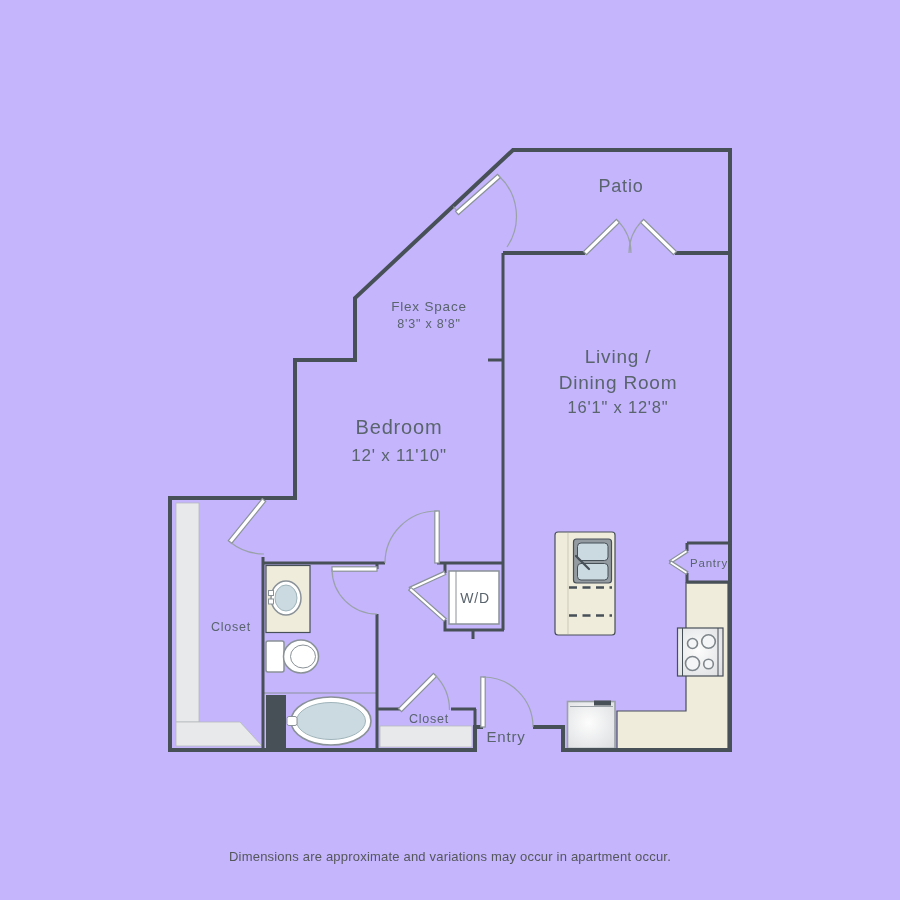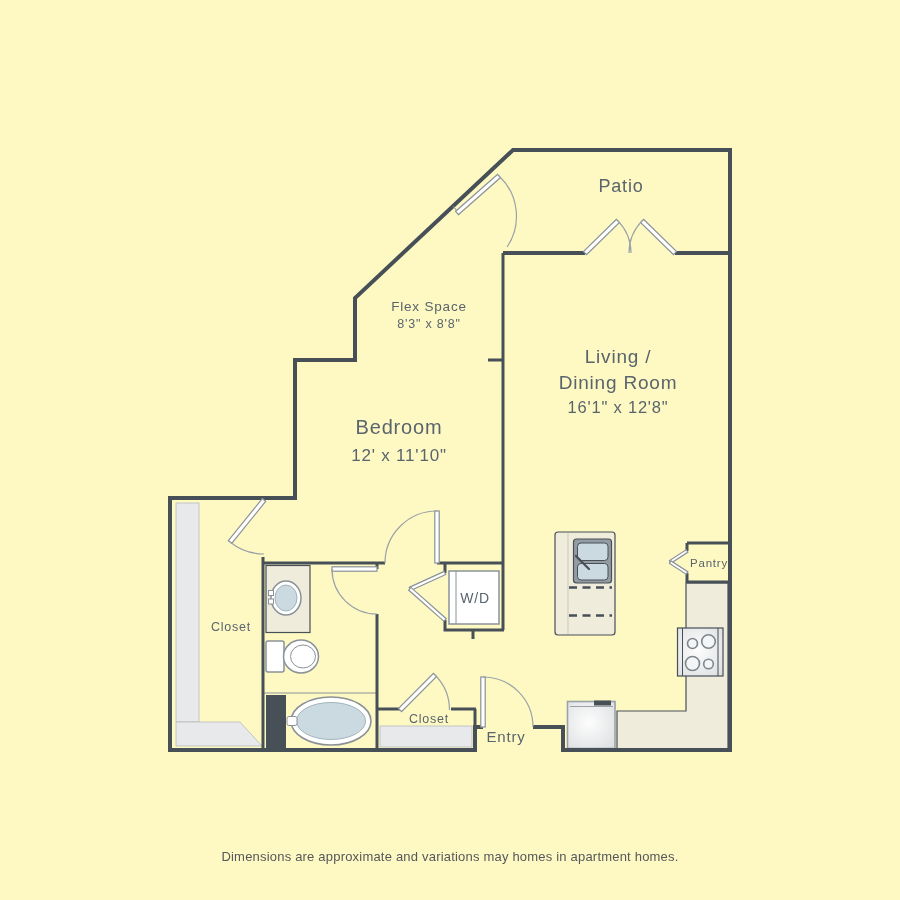--- a/index.html
+++ b/index.html
@@ -1,16 +1,16 @@
 <!DOCTYPE html>
 <html><head>
 <meta charset="utf-8">
 <style>
   html,body{margin:0;padding:0;background:#ffffff;}
-  #stage{position:relative;width:900px;height:900px;background:#fef9c3;overflow:hidden;
+  #stage{position:relative;width:900px;height:900px;background:#c4b5fd;overflow:hidden;
          font-family:"Liberation Sans",sans-serif;}
   svg{position:absolute;top:0;left:0;}
   .wall-ext{fill:none;stroke:#474f57;stroke-width:4;stroke-linejoin:miter;stroke-linecap:butt;}
   .wall-int{fill:none;stroke:#474f57;stroke-width:3;stroke-linecap:butt;}
   .door-leaf{fill:#ffffff;stroke:#8a9298;stroke-width:1.2;}
   .door-swing{fill:none;stroke:#9aa2a8;stroke-width:1.2;}
   .fixture{fill:#ffffff;stroke:#8a9298;stroke-width:1.5;}
   .thinline{fill:none;stroke:#8a9298;stroke-width:1;}
   .counter{fill:#efecdc;stroke:#474f57;stroke-width:1.2;}
   .shelf{fill:#e8e9eb;stroke:#b6babd;stroke-width:0.8;}
@@ -144,14 +144,14 @@
   <text class="label" x="618" y="413" font-size="16.5">16'1" x 12'8"</text>
   <text class="label" x="399" y="434" font-size="20">Bedroom</text>
   <text class="label" x="399" y="461" font-size="17">12' x 11'10"</text>
   <text class="label" x="231" y="631" font-size="12.5">Closet</text>
   <text class="label" x="429" y="723" font-size="12.5">Closet</text>
   <text class="label" x="506" y="742" font-size="15">Entry</text>
   <text class="label" x="475" y="603" font-size="14">W/D</text>
   <text class="label" x="709" y="567" font-size="11.5">Pantry</text>
 </svg>
 
-<div id="disclaimer">Dimensions are approximate and variations may homes in apartment homes.</div>
+<div id="disclaimer">Dimensions are approximate and variations may occur in apartment occur.</div>
 </div>
 
 </body></html>

